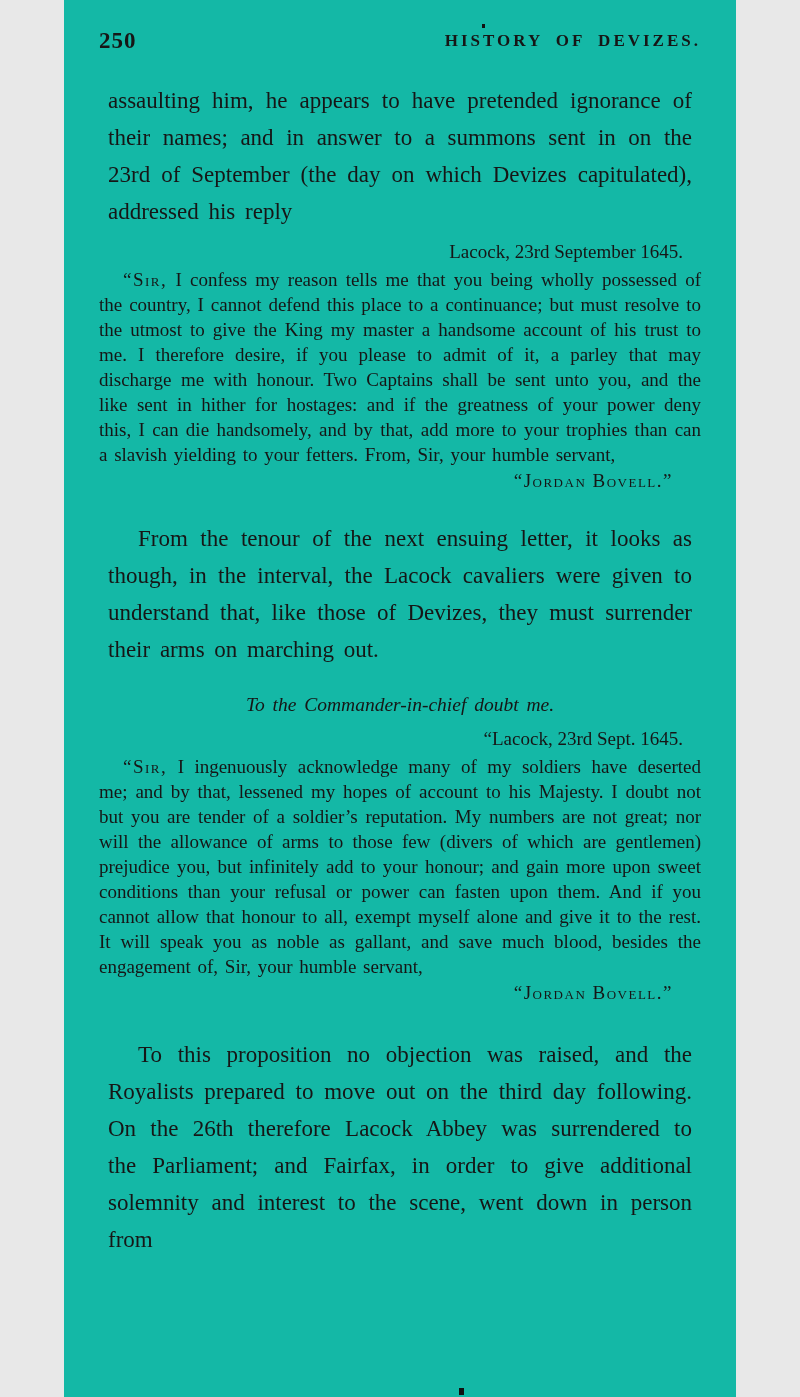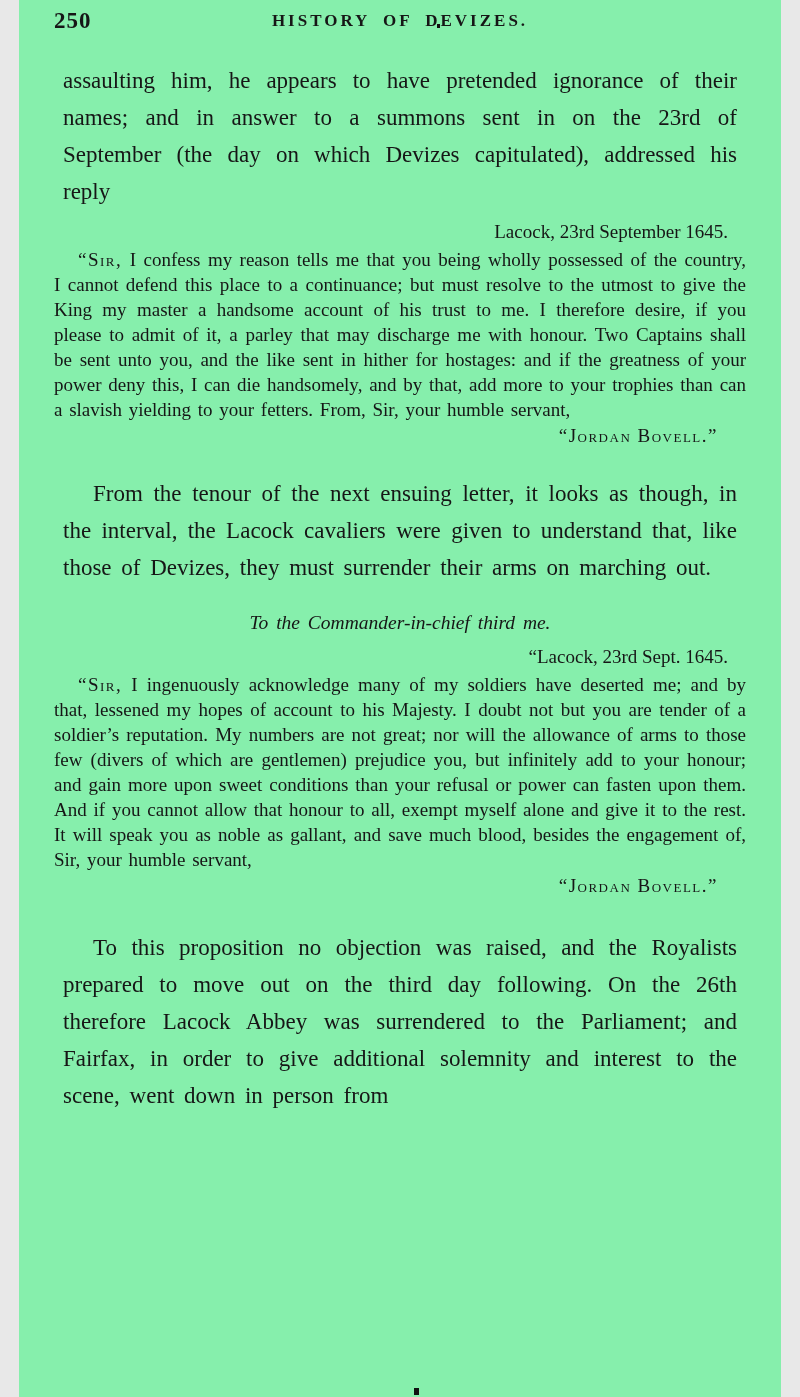--- a/index.html
+++ b/index.html
@@ -2,48 +2,48 @@
 <html><head>
 <meta charset="utf-8">
 <style>
   html, body {
     margin: 0;
     padding: 0;
     background: #e8e8e8;
   }
   .page {
     position: relative;
-    width: 762px;
+    width: 672px;
     height: 1397px;
     margin: 0 auto;
-    background: #86efac;
+    background: #14b8a6;
     color: #161616;
     font-family: "Liberation Serif", "DejaVu Serif", serif;
     box-sizing: border-box;
-    padding: 8px 35px 0 35px;
+    padding: 28px 35px 0 35px;
     overflow: hidden;
   }
   .page-header {
     position: relative;
     height: 30px;
   }
   .page-number {
     position: absolute;
     left: 0;
     top: 0;
     font-size: 23px;
     font-weight: bold;
     letter-spacing: 1px;
   }
   .running-title {
     position: absolute;
     left: 0;
     right: 0;
     top: 3px;
-    text-align: center;
+    text-align: right;
     font-size: 17px;
     font-weight: bold;
     letter-spacing: 3px;
     word-spacing: 6px;
   }
   .body-para {
     margin: 9px;
     font-size: 23px;
     line-height: 37px;
     text-align: justify;
@@ -109,21 +109,21 @@
 
   <section>
     <p class="dateline">Lacock, 23rd September 1645.</p>
     <p class="letter-body"><span class="smallcaps">“Sir,</span><span> I confess my reason tells me that you being wholly possessed of the country, I cannot defend this place to a continuance; but must resolve to the utmost to give the King my master a handsome account of his trust to me.  I therefore desire, if you please to admit of it, a parley that may discharge me with honour.  Two Captains shall be sent unto you, and the like sent in hither for hostages: and if the greatness of your power deny this, I can die handsomely, and by that, add more to your trophies than can a slavish yielding to your fetters.  From, Sir, your humble servant,</span></p>
     <p class="signature smallcaps">“Jordan Bovell.”</p>
   </section>
 
   <p class="body-para mid-para">From the tenour of the next ensuing letter, it looks as though, in the interval, the Lacock cavaliers were given to understand that, like those of Devizes, they must surrender their arms on marching out.</p>
 
   <section>
-    <p class="letter-heading">To the Commander-in-chief third me.</p>
+    <p class="letter-heading">To the Commander-in-chief doubt me.</p>
     <p class="dateline">“Lacock, 23rd Sept. 1645.</p>
     <p class="letter-body"><span class="smallcaps">“Sir,</span><span> I ingenuously acknowledge many of my soldiers have deserted me; and by that, lessened my hopes of account to his Majesty.  I doubt not but you are tender of a soldier’s reputation.  My numbers are not great; nor will the allowance of arms to those few (divers of which are gentlemen) prejudice you, but infinitely add to your honour; and gain more upon sweet conditions than your refusal or power can fasten upon them.  And if you cannot allow that honour to all, exempt myself alone and give it to the rest.  It will speak you as noble as gallant, and save much blood, besides the engagement of, Sir, your humble servant,</span></p>
     <p class="signature smallcaps">“Jordan Bovell.”</p>
   </section>
 
   <p class="body-para closing-para">To this proposition no objection was raised, and the Royalists prepared to move out on the third day following.  On the 26th therefore Lacock Abbey was surrendered to the Parliament; and Fairfax, in order to give additional solemnity and interest to the scene, went down in person from</p>
 
   <div class="ink-speck speck-title"></div>
   <div class="ink-speck speck-bottom"></div>
 

